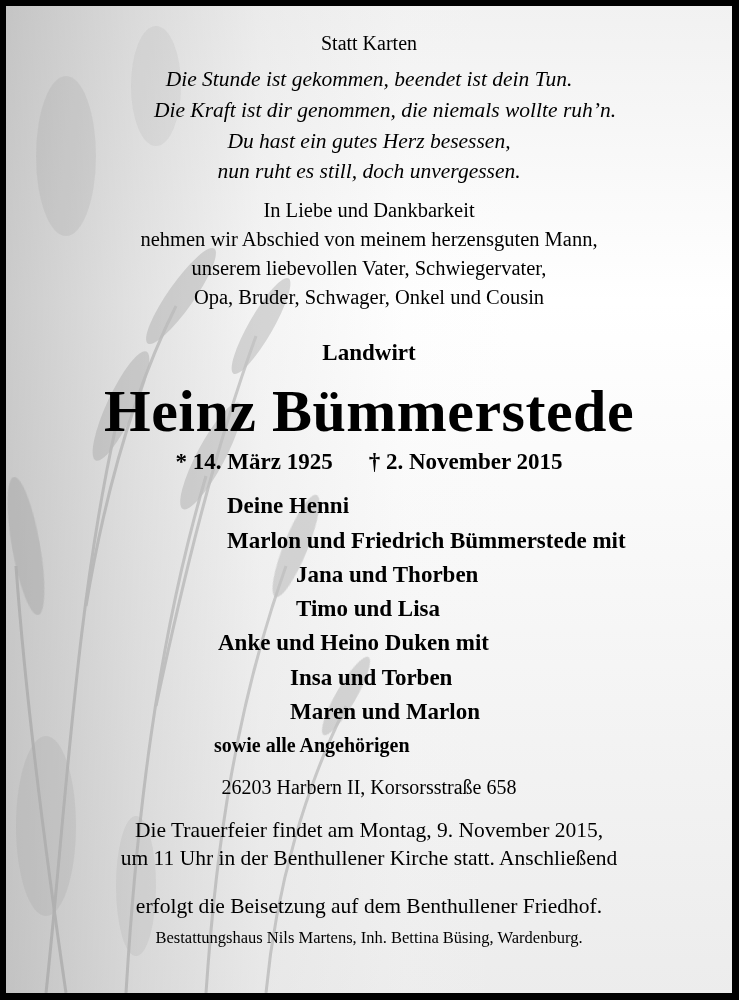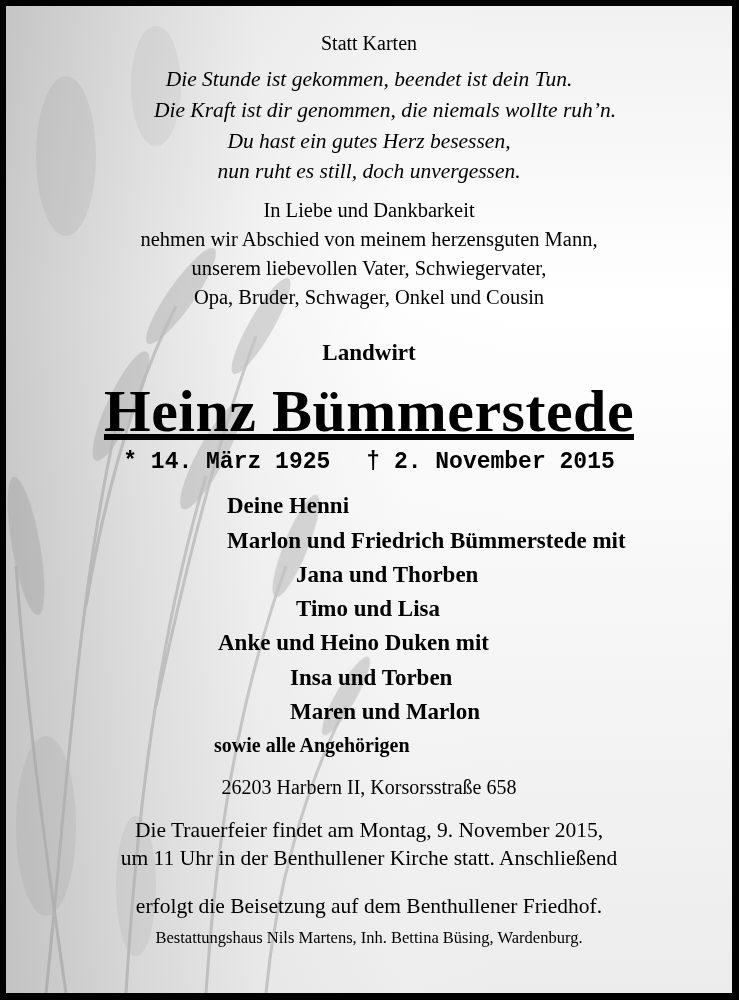--- a/index.html
+++ b/index.html
@@ -19,22 +19,22 @@
       position:absolute; left:0; top:0; width:100%; height:100%;
       font-family:"Liberation Serif", "DejaVu Serif", serif; color:#000;
     }
     .line { position:absolute; left:0; width:100%; text-align:center; white-space:nowrap; }
     .statt { top:26px; font-size:20px; }
     .poem { font-style:italic; font-size:21.5px; line-height:31px; }
     .p1 { top:58px; } .p2 { top:89px;padding-left:16px; } .p3 { top:120px; } .p4 { top:150px; }
     .body { font-size:20.5px; line-height:29px; }
     .b1 { top:190px;text-align:center; } .b2 { top:219px;text-align:center; } .b3 { top:248px; } .b4 { top:277px; }
     .occupation { top:334px; font-size:23px; font-weight:bold; }
-    .name { top:370px; font-size:60px; font-weight:bold; letter-spacing:0.5px; line-height:70px;text-decoration:underline; }
-    .dates { top:443px; font-size:23px; font-weight:bold;font-family:Liberation Mono, monospace; }
+    .name { top:370px; font-size:60px; font-weight:bold; letter-spacing:0.5px; line-height:70px; }
+    .dates { top:443px; font-size:23px; font-weight:bold; }
     .dates .sep { display:inline-block; width:36px; }
     .mourner { position:absolute; white-space:nowrap; font-weight:bold; font-size:23px; }
     .m1 { left:221px; top:487px;text-align:right; }
     .m2 { left:221px; top:522px; }
     .m3 { left:290px; top:556px; }
     .m4 { left:290px; top:590px; }
     .m5 { left:212px; top:624px; }
     .m6 { left:284px; top:659px; }
     .m7 { left:284px; top:693px; }
     .m8 { left:208px; top:728px; font-size:20px; }

